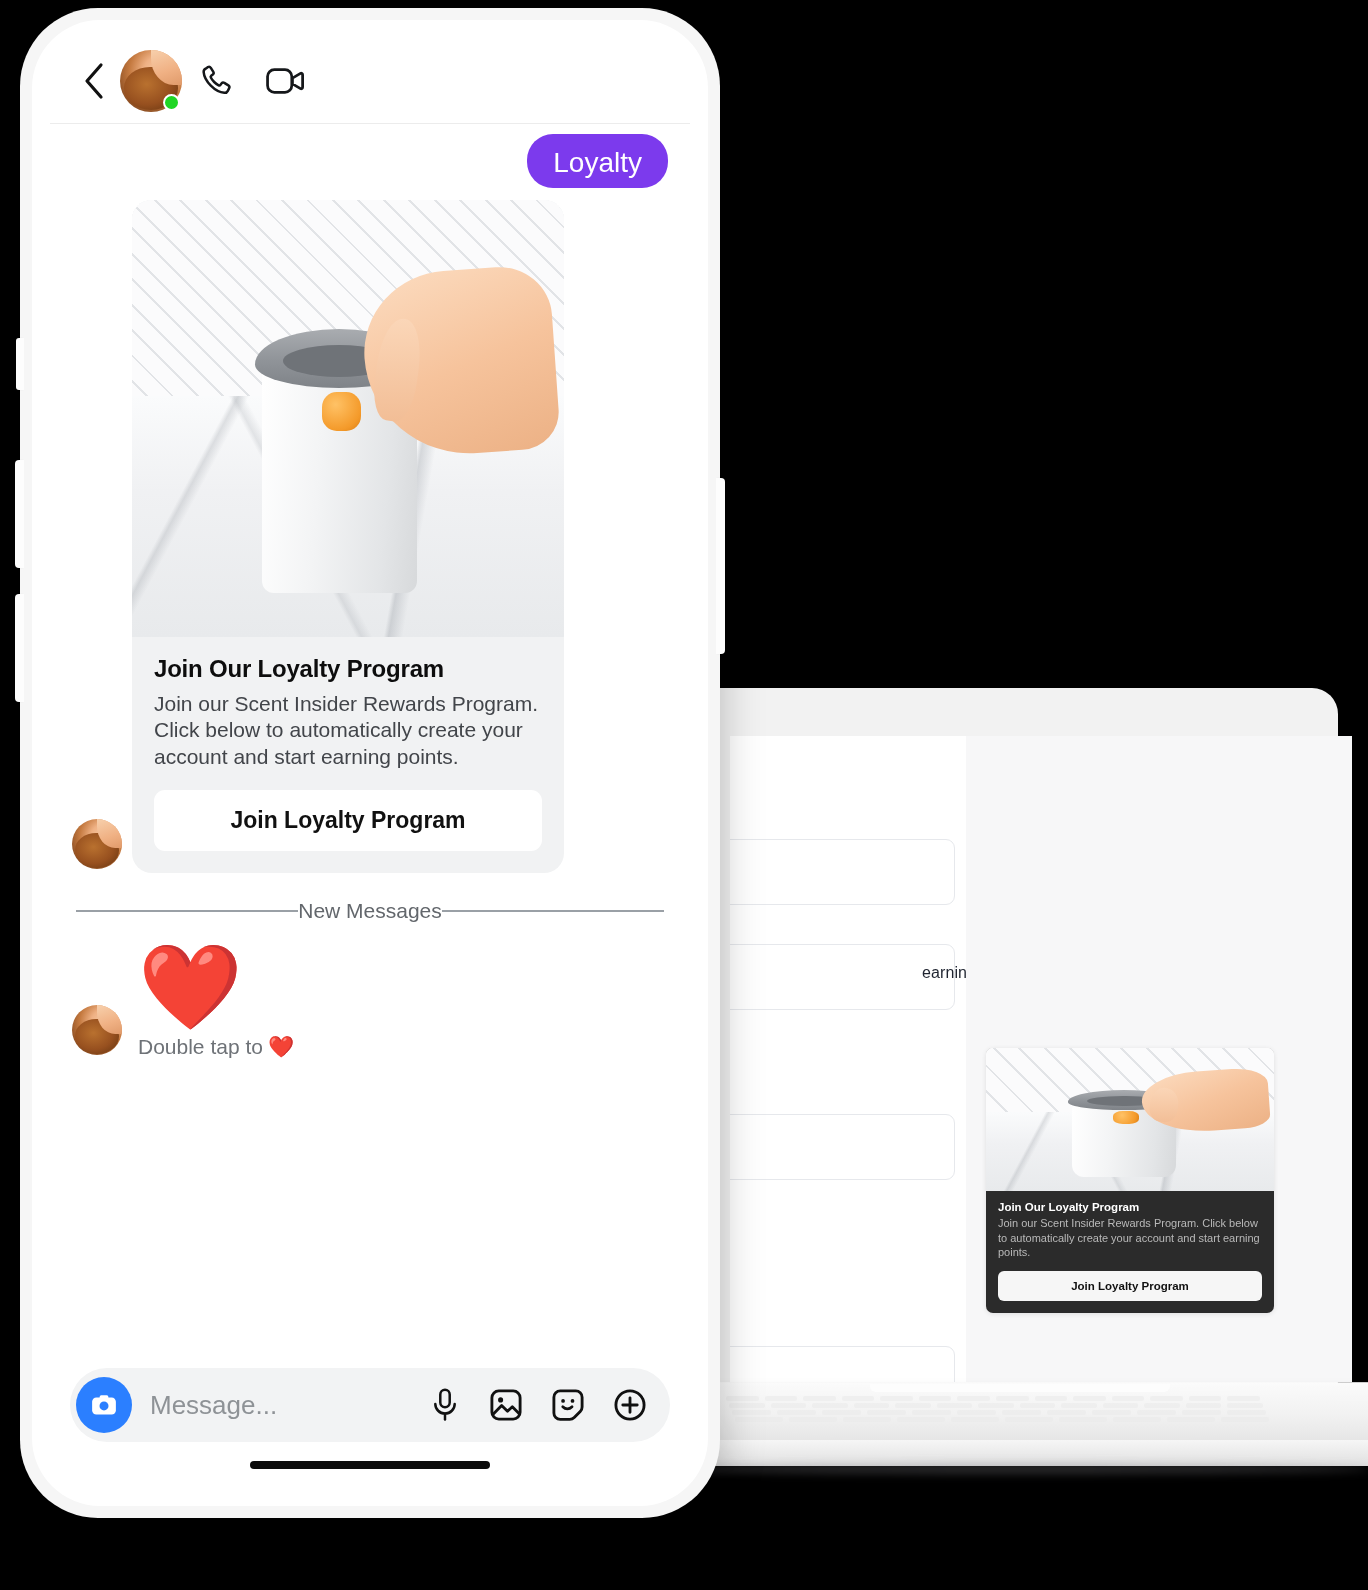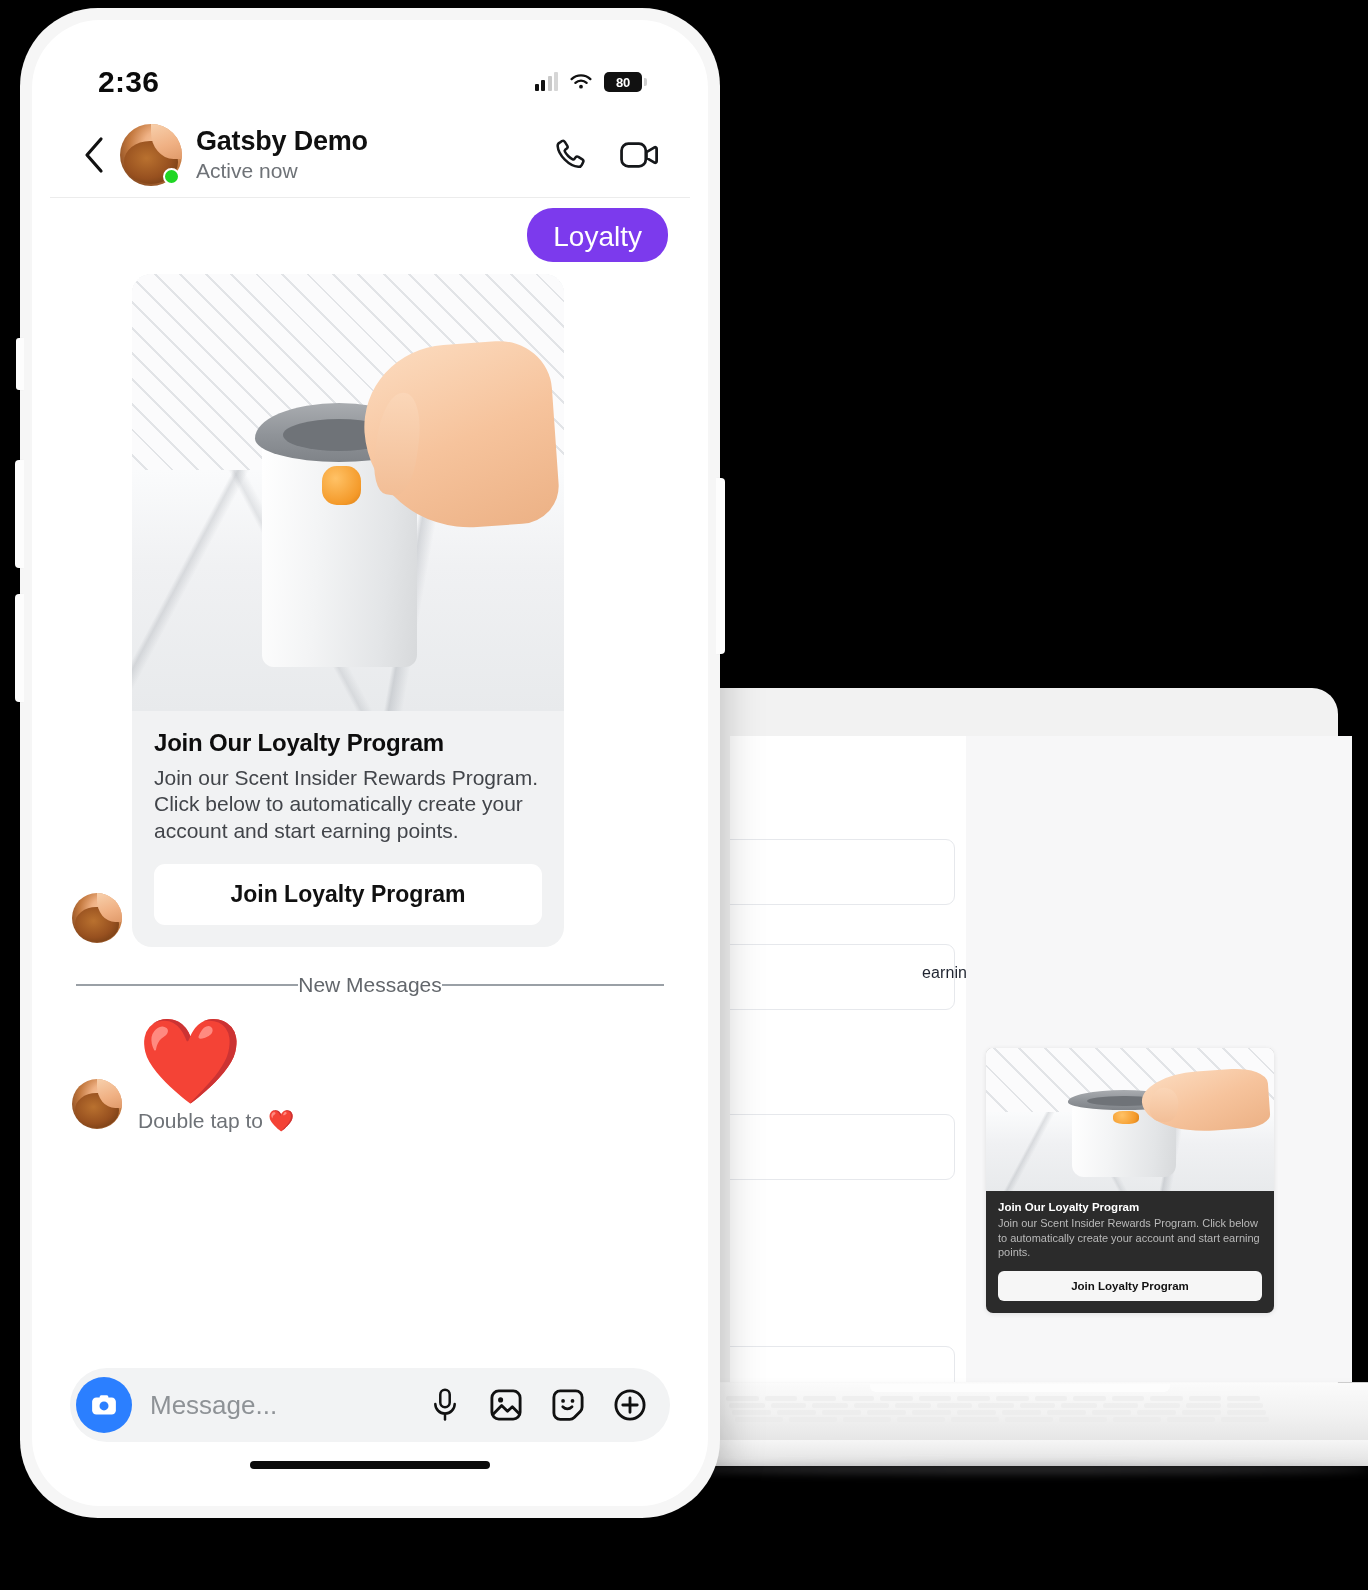--- a/index.html
+++ b/index.html
@@ -376,53 +376,30 @@
   <div id="phone">
     <div id="phone-body"></div>
     <div class="side-btn" id="btn-silent"></div>
     <div class="side-btn" id="btn-volup"></div>
     <div class="side-btn" id="btn-voldn"></div>
     <div class="side-btn" id="btn-power"></div>
 
     <div id="phone-bezel">
       <div id="screen">
 
-        <div id="status-bar">
-          <div id="clock">2:36</div>
-          <div id="status-right">
-            <div class="bars">
-              <i></i>
-                <i></i>
-                <i></i>
-                <i></i>
-            </div>
-            <svg width="24" height="18" viewBox="0 0 24 18">
-              <path d="M12 15.6a1.9 1.9 0 1 0 0-3.8 1.9 1.9 0 0 0 0 3.8z" fill="#111"></path>
-              <path d="M6.4 9.9a8.2 8.2 0 0 1 11.2 0" stroke="#111" stroke-width="2.3" fill="none" stroke-linecap="round"></path>
-              <path d="M2.6 6.1a13.6 13.6 0 0 1 18.8 0" stroke="#111" stroke-width="2.3" fill="none" stroke-linecap="round"></path>
-            </svg>
-            <div class="battery">
-              <span>80</span>
-            </div>
-          </div>
-        </div>
 
         <div id="chat-header">
           <div id="back-btn">
             <svg viewBox="0 0 22 38">
               <path d="M18 3 L4 19 L18 35" stroke="#111" stroke-width="3.2" fill="none" stroke-linecap="round" stroke-linejoin="round"></path>
             </svg>
           </div>
           <div id="hdr-avatar-wrap">
             <div class="dog-avatar"></div>
             <div id="online-dot"></div>
-          </div>
-          <div id="hdr-text">
-            <div id="hdr-name">Gatsby Demo</div>
-            <div id="hdr-status">Active now</div>
           </div>
           <div id="hdr-actions">
             <svg width="40" height="40" viewBox="0 0 24 24">
               <path d="M7.2 3.6c.6-.3 1.3-.1 1.7.5l1.5 2.4c.3.5.2 1.2-.3 1.6l-1 .8c-.3.3-.4.7-.2 1 .5 1 1.2 1.9 2 2.7.8.8 1.7 1.5 2.7 2 .4.2.8.1 1-.2l.8-1c.4-.5 1-.6 1.6-.3l2.4 1.5c.6.4.8 1.1.5 1.7l-.8 1.6c-.4.8-1.2 1.3-2.1 1.2-2.7-.2-5.8-2-8.1-4.3C6.6 12.5 4.8 9.4 4.6 6.7c-.1-.9.4-1.7 1.2-2.1z" stroke="#15171a" stroke-width="1.5" fill="none" stroke-linejoin="round"></path>
             </svg>
             <svg width="42" height="42" viewBox="0 0 26 24">
               <rect x="2.2" y="5" width="15" height="14" rx="4.2" stroke="#15171a" stroke-width="1.7" fill="none"></rect>
               <path d="M17.6 10.2 L22.6 7.3 a.9.9 0 0 1 1.3.8 v7.8 a.9.9 0 0 1-1.3.8 l-5-2.9z" stroke="#15171a" stroke-width="1.7" fill="none" stroke-linejoin="round"></path>
             </svg>
           </div>

